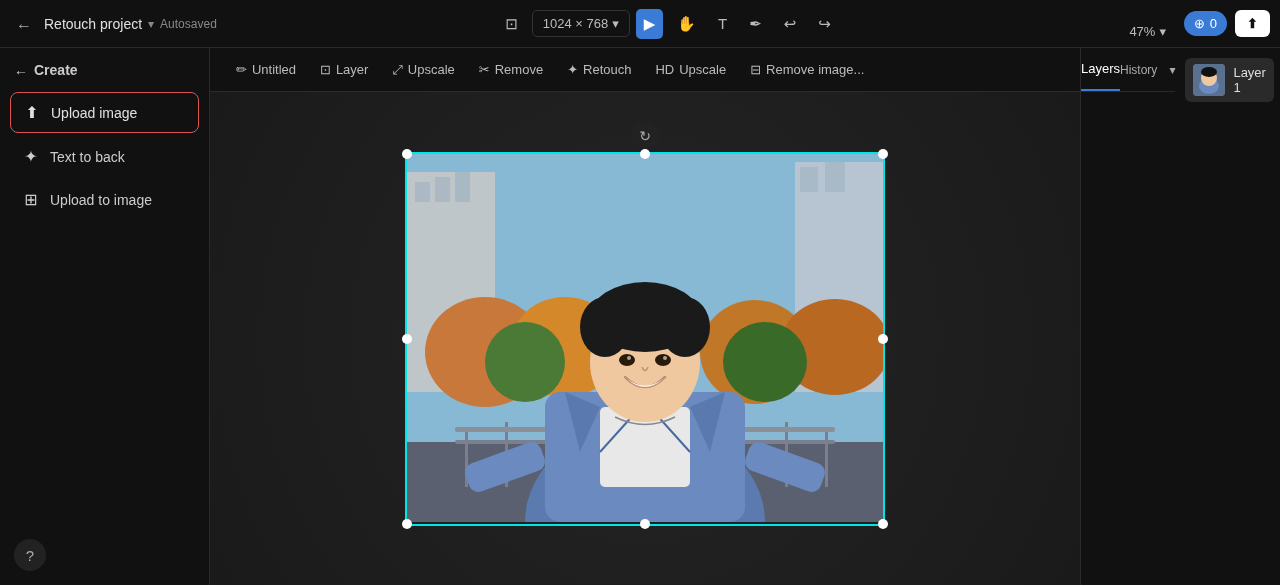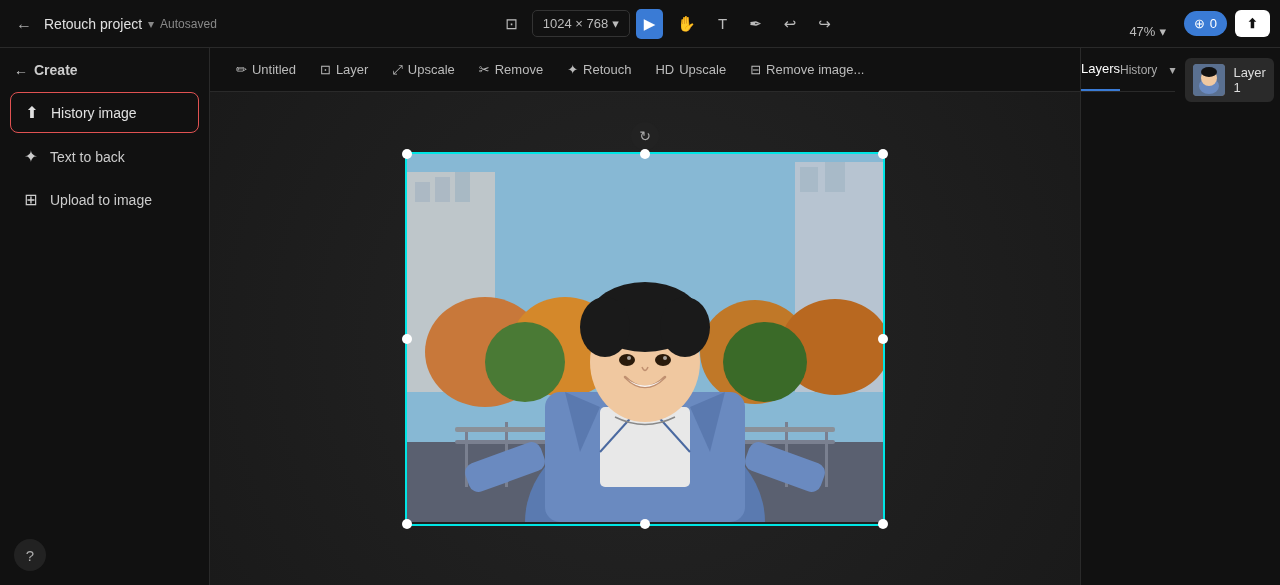--- a/index.html
+++ b/index.html
@@ -396,21 +396,21 @@
 <div class="main">
 
   <div class="left-panel">
     <div class="create-header">
       <span>←</span>
       <span>Create</span>
     </div>
     <div class="menu-items">
       <button class="menu-item selected">
         <span class="menu-icon">⬆</span>
-        <span>History image</span>
+        <span>Upload image</span>
       </button>
       <button class="menu-item">
         <span class="menu-icon">✦</span>
         <span>Text to back</span>
       </button>
       <button class="menu-item">
         <span class="menu-icon">⊞</span>
         <span>Upload to image</span>
       </button>
     </div>

